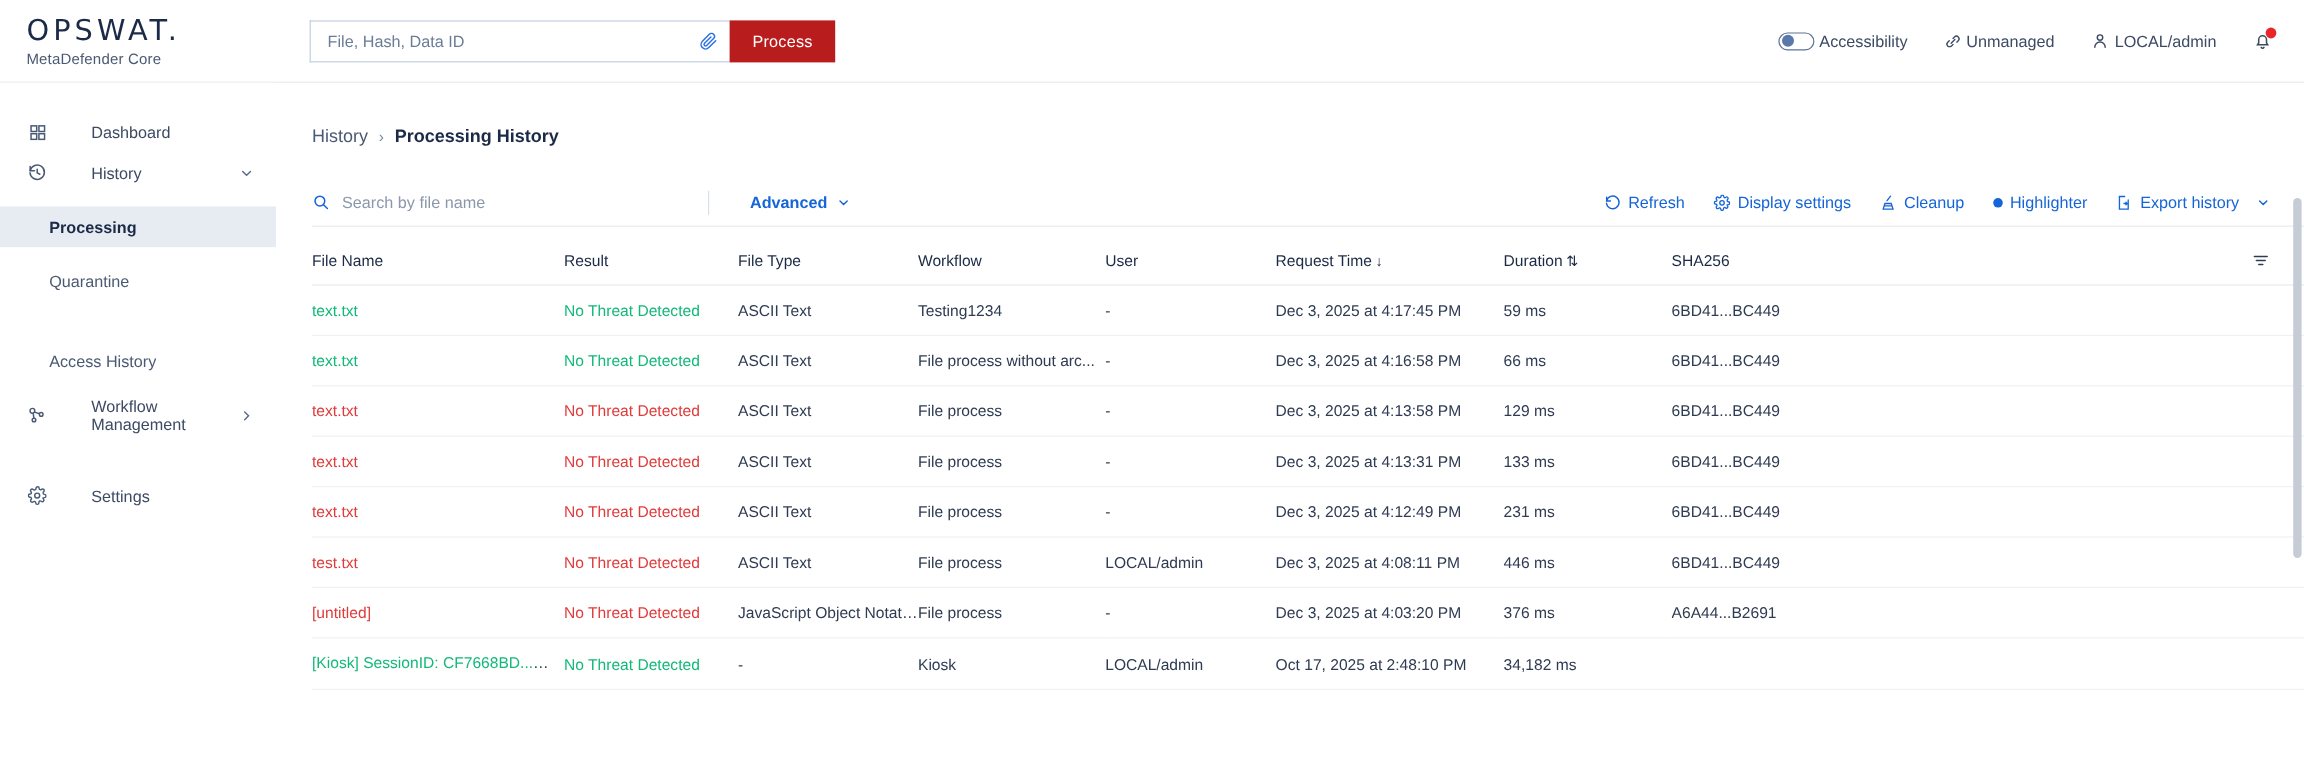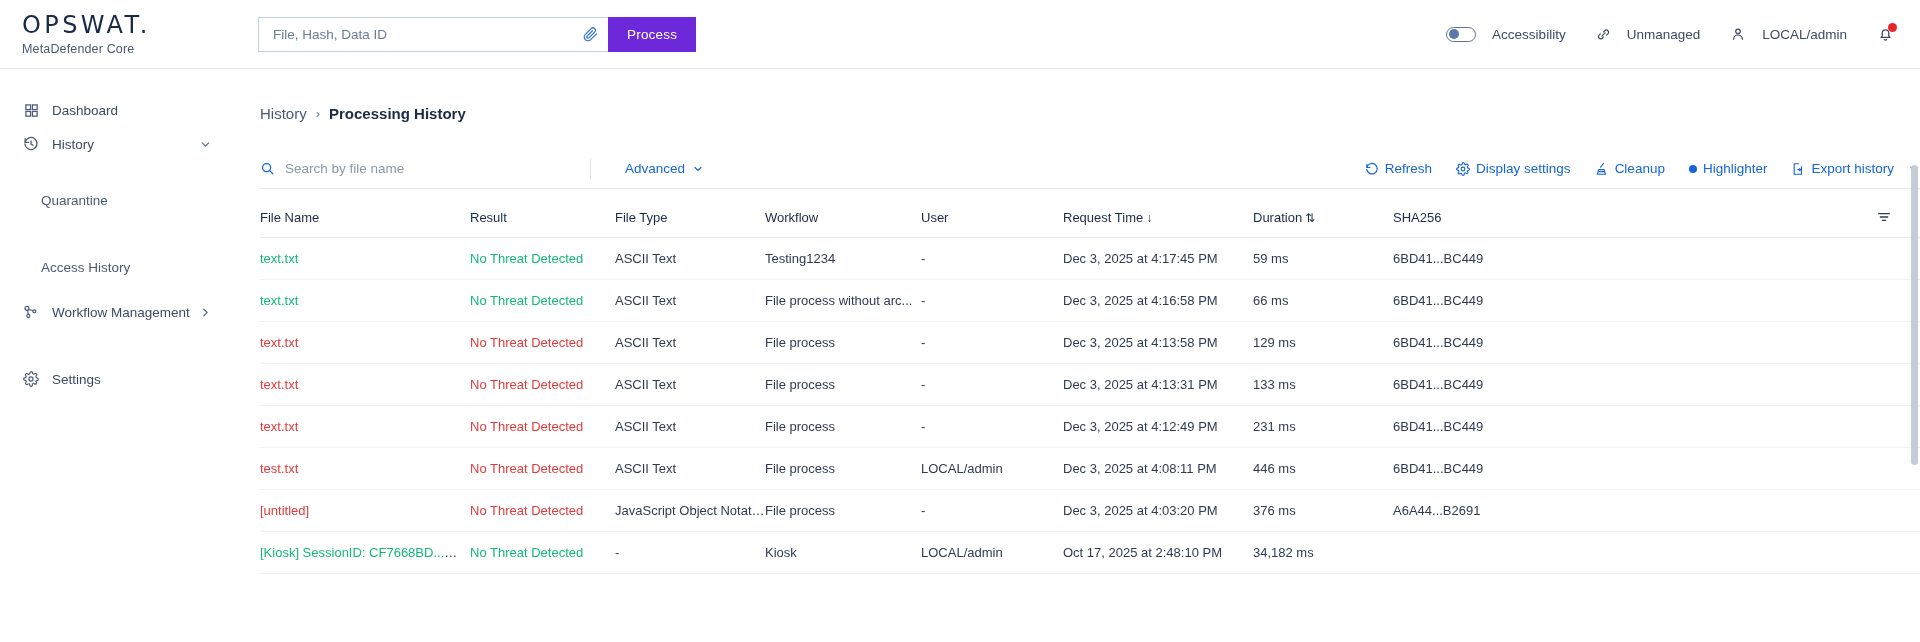--- a/index.html
+++ b/index.html
@@ -56,39 +56,39 @@
     border: none;
     outline: none;
     font-size: 13.5px;
     color: #6b7c96;
     font-family: "Liberation Sans", sans-serif;
     background: transparent;
   }
   .search-box input::placeholder { color: #6b7c96; }
   .clip-icon { color: #2f6fe4; display: flex; align-items: center; cursor: pointer; }
   .process-btn {
-    background: #6d28d9;
+    background: #b91c1c;
     color: #fff;
     border: none;
     padding: 0 19px;
     font-size: 13.5px;
     font-family: "Liberation Sans", sans-serif;
     cursor: pointer;
     letter-spacing: .2px;
   }
 
   .header-right {
     margin-left: auto;
     display: flex;
     align-items: center;
     gap: 30px;
     padding-right: 26px;
   }
   .hr-item {
-    display: flex; align-items: center; gap: 16px;
+    display: flex; align-items: center; gap: 4px;
     font-size: 13.5px; color: #3c4a63; cursor: pointer;
     white-space: nowrap;
   }
   .toggle {
     width: 30px; height: 15px; border-radius: 8px;
     border: 1.4px solid #5f7296; position: relative; background: #fff;
   }
   .toggle::after {
     content: ""; position: absolute; left: 1.5px; top: 1.3px;
     width: 10px; height: 10px; border-radius: 50%; background: #5b78ab;
@@ -116,21 +116,21 @@
     padding: 0 18px 0 22px;
     font-size: 13.5px;
     color: #3c4a63;
     cursor: pointer;
     margin-bottom: 0px;
   }
   .nav-item .ni-icon {
     width: 18px; display: flex; align-items: center; justify-content: center;
     margin-right: 12px; color: #4a5a77;
   }
-  .nav-item .ni-label { flex: 1; }
+  .nav-item .ni-label { flex: 1; margin-left: 24px; }
   .nav-item .ni-caret { color: #5a6b87; display: flex; align-items: center; }
   .nav-sub {
     display: flex; align-items: center;
     height: 34px;
     padding-left: 41px;
     font-size: 13.5px;
     color: #4b5a73;
     cursor: pointer;
   }
   .nav-sub.active {
@@ -156,37 +156,39 @@
   .bc-parent { color: #4b5a73; cursor: pointer; }
   .bc-sep { color: #7b89a1; font-size: 13px; }
   .bc-current { color: #1b2a46; font-weight: bold; }
 
   .toolbar {
     margin-top: 27px;
     height: 40px;
     display: flex;
     align-items: center;
     border-bottom: 1px solid #e6eaf0;
+    padding-right: 28px;
   }
   .tb-search {
     display: flex; align-items: center; gap: 10px;
     width: 330px;
   }
   .tb-search input {
     border: none; outline: none; flex: 1;
     font-size: 13.5px; color: #8b97ab;
     font-family: "Liberation Sans", sans-serif;
     background: transparent;
   }
   .tb-search input::placeholder { color: #8b97ab; }
   .tb-divider { width: 1px; height: 20px; background: #d8dfe9; margin: 0 0px; }
   .tb-advanced {
     display: flex; align-items: center; gap: 7px;
     color: #1565D8; font-size: 13.5px; cursor: pointer;
     margin-left: 34px;
+    font-weight: bold;
   }
   .tb-actions {
     margin-left: auto;
     display: flex; align-items: flex-start; gap: 24px;
   }
   .tb-action {
     display: flex; align-items: center; gap: 6px;
     color: #1565D8; font-size: 13.5px; cursor: pointer;
     white-space: nowrap;
   }
@@ -329,20 +331,23 @@
       </span>
       <span class="ni-label">History</span>
       <span class="ni-caret">
         <svg width="13" height="13" viewBox="0 0 24 24" fill="none" stroke="currentColor" stroke-width="2.2" stroke-linecap="round">
             <polyline points="6,9 12,15 18,9"></polyline>
           </svg>
       </span>
     </div>
 
     <div class="nav-gap"></div>
+    <div class="nav-sub active">
+      <span>Processing</span>
+    </div>
     <div class="nav-gap"></div>
     <div class="nav-sub">
       <span>Quarantine</span>
     </div>
     <div class="nav-gap"></div>
     <div class="nav-gap"></div>
     <div class="nav-gap"></div>
     <div class="nav-sub">
       <span>Access History</span>
     </div>

